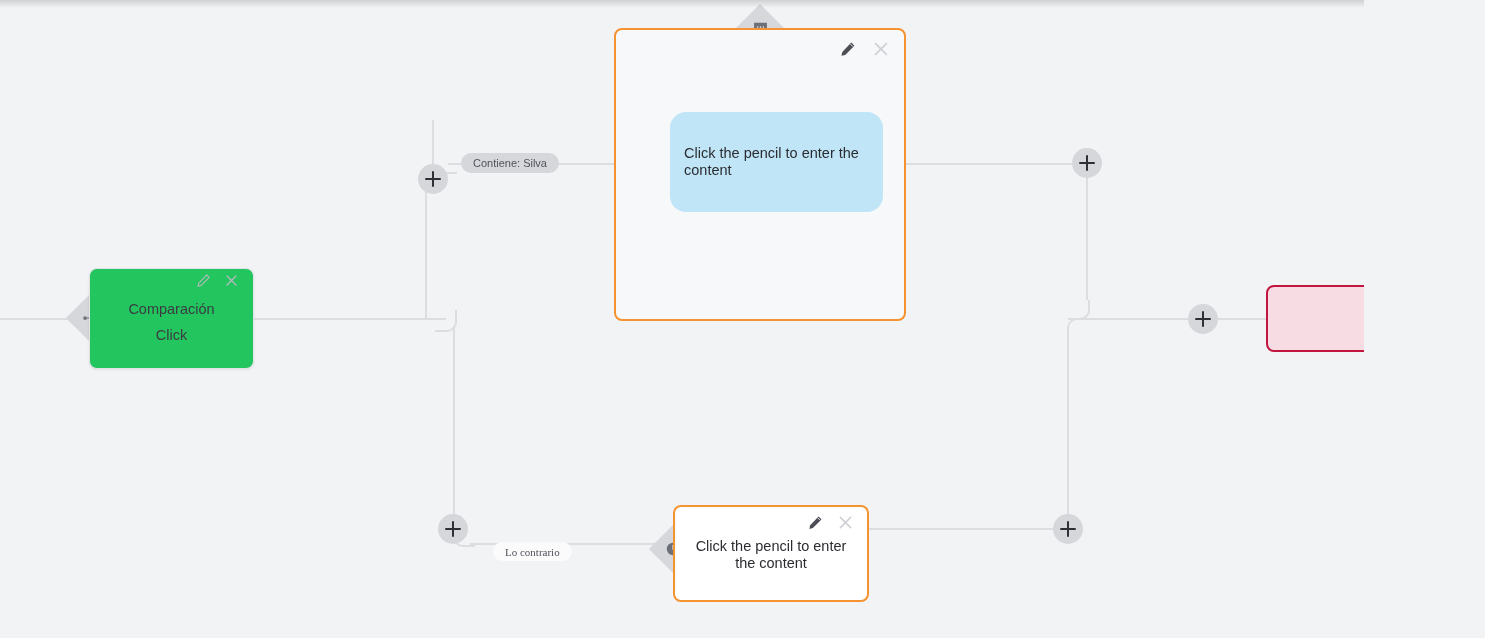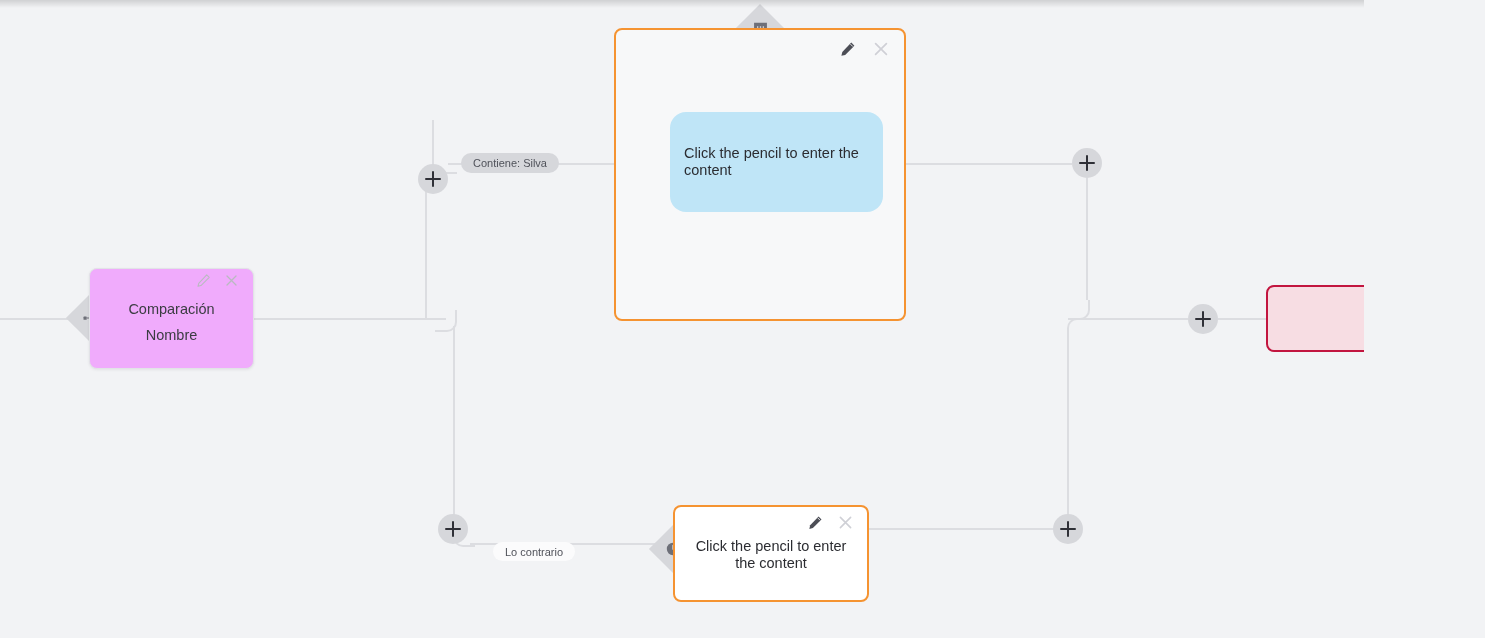--- a/index.html
+++ b/index.html
@@ -83,21 +83,21 @@
 
   
   .node {
     position: absolute;
     background: #fafafa;
     border-radius: 8px;
     z-index: 30;
     box-sizing: border-box;
   }
   .node.orange { border: 2px solid #f59331; background: #f7f8f9; }
-  .node.white  { border: 1px solid #e2e3e7; background: #f0abfc; box-shadow: 0 1px 3px rgba(0,0,0,0.07); padding-left: 24px; }
+  .node.white  { border: 1px solid #e2e3e7; background: #22c55e; box-shadow: 0 1px 3px rgba(0,0,0,0.07); padding-left: 24px; }
   .node.end    { border: 2px solid #c2153f; background: #f7dde3; }
 
   .node-actions {
     position: absolute;
     top: 6px; right: 10px;
     display: flex;
     align-items: center;
     gap: 14px;
     z-index: 5;
   }
@@ -216,21 +216,21 @@
 
   <div class="plus-btn" style="left:418px; top:164px;"></div>
   <div class="plus-btn" style="left:1072px; top:148px;"></div>
   <div class="plus-btn" style="left:1188px; top:304px;"></div>
   <div class="plus-btn" style="left:438px; top:514px;"></div>
   <div class="plus-btn" style="left:1053px; top:514px;"></div>
 
   <div class="edge-label grey" style="left:461px; top:153px;">
     <span>Contiene: Silva</span>
   </div>
-  <div class="edge-label white" style="left:493px; top:542px; height:19px;">
+  <div class="edge-label white" style="left:493px; top:542px; height:19px;font-family:Liberation Serif, serif;">
     <span>Lo contrario</span>
   </div>
 
   <div class="diamond" style="left:73px; top:301px;">
     <span class="dicon">
       <svg width="16" height="16" viewBox="0 0 16 16">
         <rect x="1.5" y="6.6" width="3.2" height="3.2" rx="0.6" fill="#6d6f78"></rect>
         <rect x="10.6" y="1.6" width="4.0" height="3.1" rx="0.7" fill="#6d6f78"></rect>
         <rect x="10.6" y="6.6" width="4.0" height="3.1" rx="0.7" fill="#6d6f78"></rect>
         <rect x="10.6" y="11.5" width="4.0" height="3.1" rx="0.7" fill="#6d6f78"></rect>
@@ -246,21 +246,21 @@
           <path d="M11.4 1.9 L14.1 4.6 L5.3 13.4 L2.1 14.2 L2.9 11.0 Z" fill="none" stroke="#b9bac0" stroke-width="1.1" stroke-linejoin="round"></path>
         </svg>
       </span>
       <span class="icon-btn">
         <svg width="15" height="15" viewBox="0 0 16 16">
           <path d="M3.2 3.2 L12.8 12.8 M12.8 3.2 L3.2 12.8" stroke="#b9bac0" stroke-width="1.4" stroke-linecap="round"></path>
         </svg>
       </span>
     </div>
     <div class="cmp-line" style="top:32px;">Comparación</div>
-    <div class="cmp-line" style="top:58px;">Nombre</div>
+    <div class="cmp-line" style="top:58px;">Click</div>
   </div>
 
   <div class="diamond" style="left:743px; top:11px;">
     <span class="dicon">
       <svg width="17" height="17" viewBox="0 0 18 18">
         <path d="M2.2 3.0 H15.8 V12.1 H6.6 L3.7 15.2 V12.1 H2.2 Z" fill="#6d6f78"></path>
         <circle cx="6.0" cy="7.5" r="0.85" fill="#e3e4e8"></circle>
         <circle cx="9.0" cy="7.5" r="0.85" fill="#e3e4e8"></circle>
         <circle cx="12.0" cy="7.5" r="0.85" fill="#e3e4e8"></circle>
       </svg>

